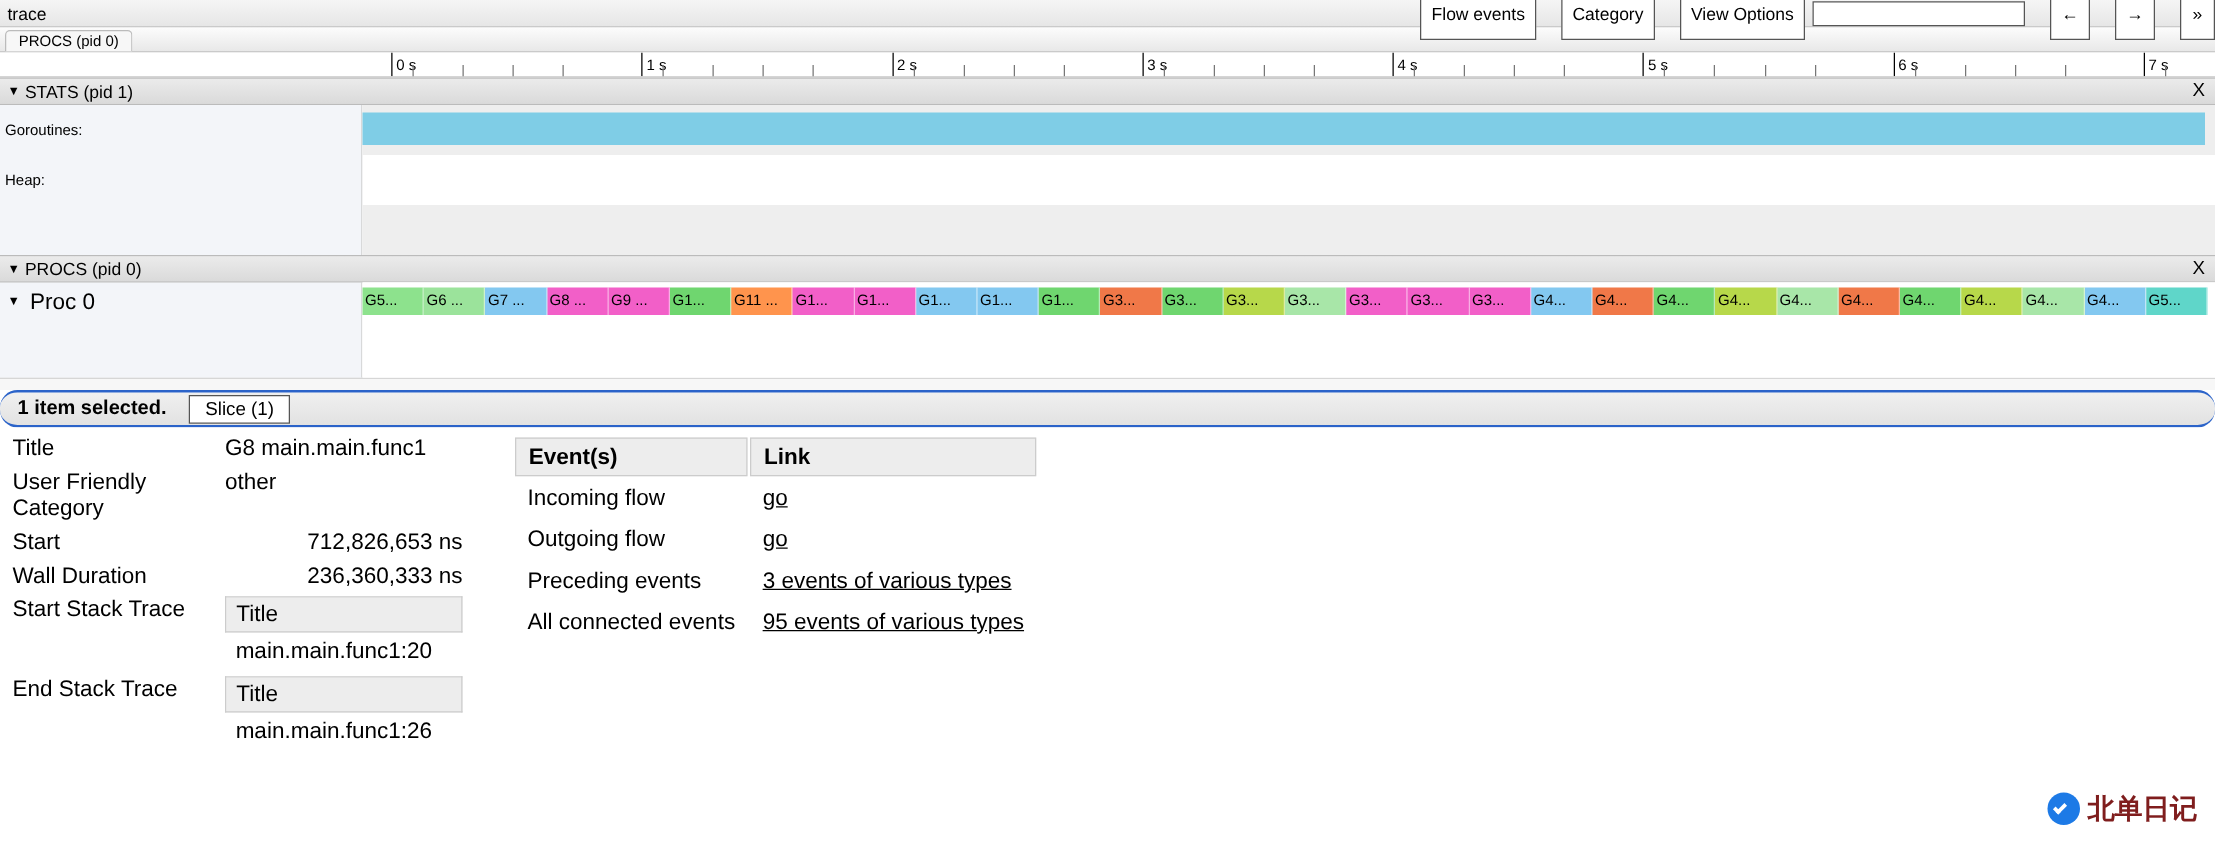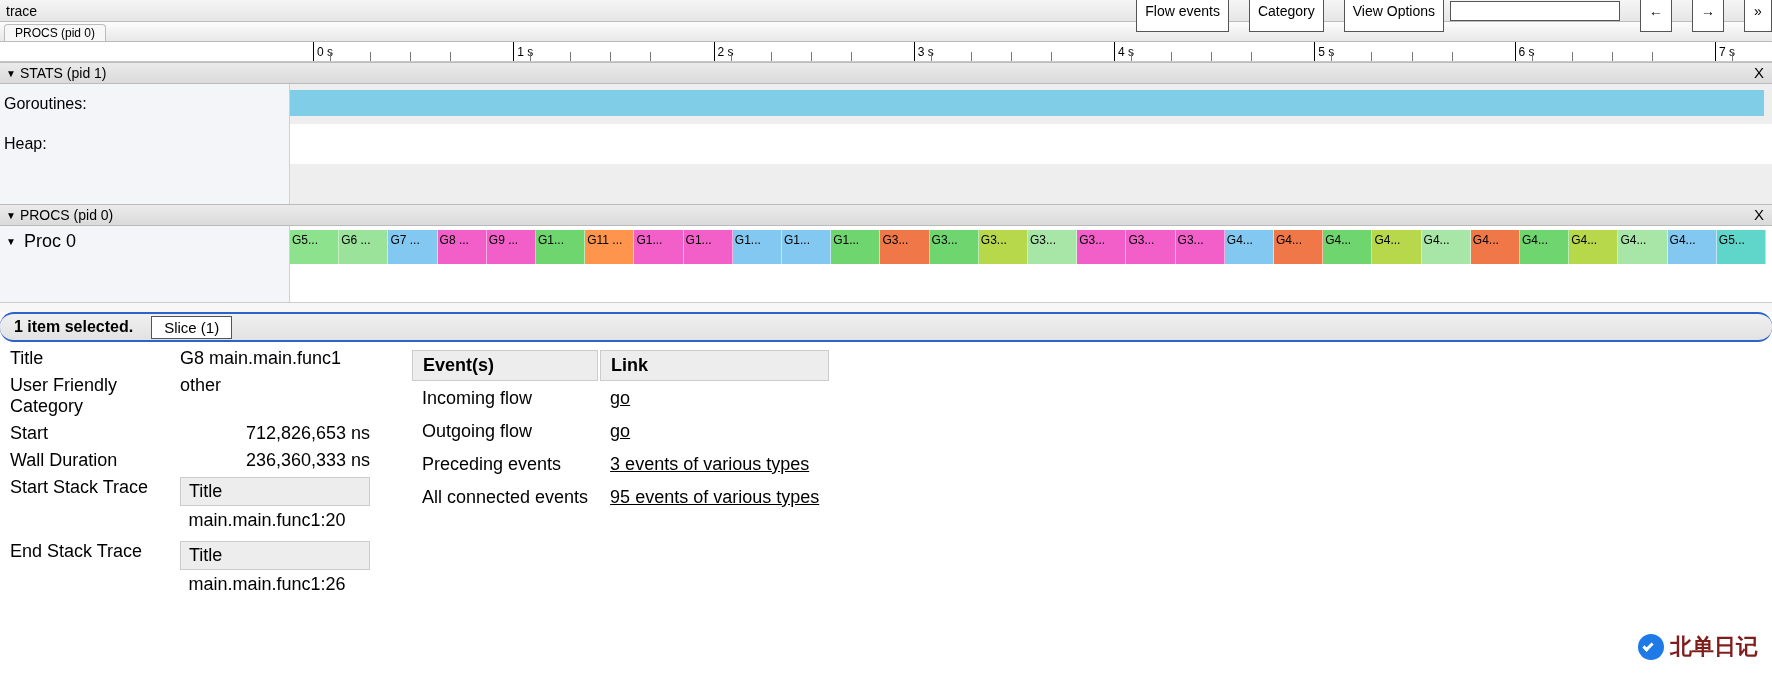--- a/index.html
+++ b/index.html
@@ -121,21 +121,21 @@
     width:290px;
     flex-shrink:0;
     background:#f3f5f9;
     border-right:1px solid #d0d0d0;
   }
   .track-labels div.row {
     height:40px;
     display:flex;
     align-items:center;
     padding-left:4px;
-    font-size:16px;
+    font-size:12px;
   }
   .track-content {
     position:relative;
     flex:1;
     background:#fff;
   }
   .track-content .row {
     height:40px;
     position:relative;
   }
@@ -159,21 +159,21 @@
   }
   .proc-label-row .caret{font-size:10px;margin-right:8px;}
   .proc-track {
     height:30px;
     position:relative;
     background:#fff;
   }
   .slice {
     position:absolute;
     top:4px;
-    height:34px;
+    height:22px;
     font-size:12px;
     overflow:hidden;
     white-space:nowrap;
     padding:3px 2px 0 2px;
     border-right:1px solid rgba(255,255,255,0.5);
     cursor:pointer;
   }
   .proc-extra {
     height:46px;
     background:#fff;

